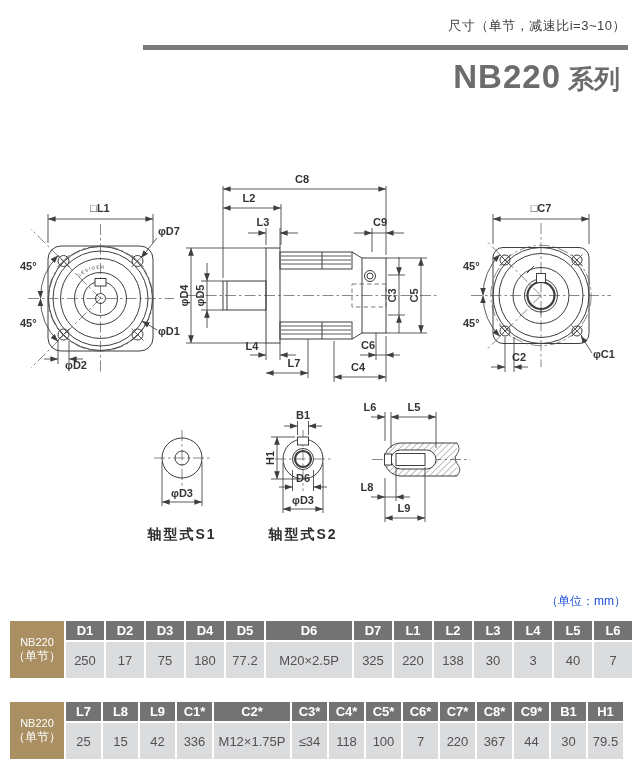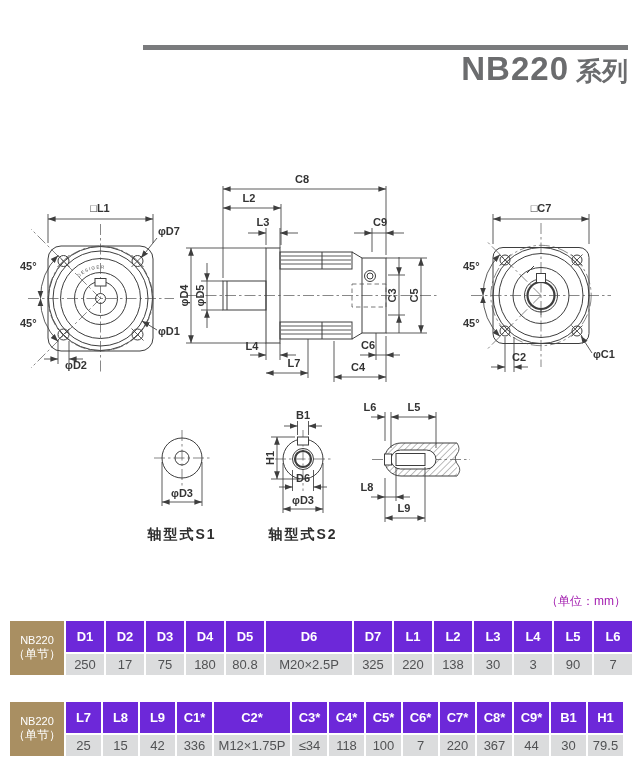--- a/index.html
+++ b/index.html
@@ -1,50 +1,51 @@
 <!DOCTYPE html>
 <html><head>
 <meta charset="utf-8">
 <style>
   html,body{margin:0;padding:0;background:#ffffff;}
   .page{position:relative;width:639px;height:761px;background:#fff;overflow:hidden;
         font-family:"Liberation Sans",sans-serif;}
   .size-note{position:absolute;top:17px;right:13px;font-size:13px;color:#3f4042;letter-spacing:.5px;}
   .rule{position:absolute;top:45px;left:143px;width:485px;height:5px;background:#7a7b7d;}
-  .title{position:absolute;top:52px;right:11px;margin:0;color:#6b6c6e;font-weight:bold;
+  .title{position:absolute;top:52px;right:11px;margin:8px;color:#6b6c6e;font-weight:bold;
          text-align:right;line-height:1;}
   .title .model{font-size:33px;letter-spacing:1px;}
   .title .series{font-size:26px;margin-left:7px;}
-  .unit-note{position:absolute;top:593px;right:13px;font-size:12px;color:#a21caf;}
+  .unit-note{position:absolute;top:593px;right:13px;font-size:12px;color:#1d4ed8;}
 
   svg.drawing{position:absolute;left:0;top:160px;}
   .dw{fill:none;stroke:#3e3e3e;stroke-width:1;}
   .dwf{fill:#ffffff;stroke:#3e3e3e;stroke-width:1;}
   .bold{stroke-width:2.2;}
   .cl{fill:none;stroke:#555;stroke-width:.7;stroke-dasharray:11 3 2.5 3;}
   .hid{fill:none;stroke:#555;stroke-width:.8;stroke-dasharray:4.5 3;}
   .dim{fill:none;stroke:#3e3e3e;stroke-width:.85;}
   text.lab{font-family:"Liberation Sans",sans-serif;font-size:11px;font-weight:bold;fill:#343434;}
   text.cjk{font-family:"Liberation Sans",sans-serif;font-size:14px;font-weight:bold;fill:#2e2e2e;letter-spacing:2px;}
   .wm{font-family:"Liberation Sans",sans-serif;font-size:4.6px;fill:#4a4a4a;letter-spacing:1.1px;}
 
   table.spec{position:absolute;left:8px;border-collapse:separate;border-spacing:2px;table-layout:fixed;}
   table.spec.t1{top:619px;}
   table.spec.t2{top:700px;}
   table.spec th,table.spec td{padding:0;text-align:center;vertical-align:middle;}
   td.lbl{background:#a98f62;color:#fff;font-size:11px;line-height:1.3;}
   td.lbl .sub{font-size:12px;}
-  th.h{background:#6d28d9;color:#fff;font-size:13px;font-weight:bold;height:31px;}
-  td.v{background:#dbdcdd;color:#515254;font-size:13px;height:21px;}
+  th.h{background:#737373;color:#fff;font-size:13px;font-weight:bold;height:19px;}
+  td.v{background:#dbdcdd;color:#515254;font-size:13px;height:36px;}
 </style>
 </head>
 <body>
 
 <div class="page">
 
+  <div class="size-note">尺寸（单节，减速比i=3~10）</div>
   <div class="rule"></div>
   <h1 class="title"><span class="model">NB220</span><span class="series">系列</span></h1>
 
   <svg class="drawing" width="639" height="400" viewBox="0 0 639 400">
     <defs>
       <marker id="ar" viewBox="0 0 8 8" refX="8" refY="4" markerWidth="9" markerHeight="9" orient="auto-start-reverse">
         <path d="M0 1 L8 4 L0 7 Z" fill="#3e3e3e"></path>
       </marker>
       <pattern id="hatch" width="4.5" height="4.5" patternUnits="userSpaceOnUse" patternTransform="rotate(45)">
         <line x1="0" y1="0" x2="0" y2="4.5" stroke="#5a5a5a" stroke-width="0.8"></line>
@@ -349,28 +350,28 @@
         <th class="h">L3</th>
         <th class="h">L4</th>
         <th class="h">L5</th>
         <th class="h">L6</th>
       </tr>
       <tr>
         <td class="v">250</td>
         <td class="v">17</td>
         <td class="v">75</td>
         <td class="v">180</td>
-        <td class="v">80.8</td>
+        <td class="v">77.2</td>
         <td class="v">M20×2.5P</td>
         <td class="v">325</td>
         <td class="v">220</td>
         <td class="v">138</td>
         <td class="v">30</td>
         <td class="v">3</td>
-        <td class="v">90</td>
+        <td class="v">40</td>
         <td class="v">7</td>
       </tr>
     </tbody>
   </table>
 
   <table class="spec t2">
     <colgroup>
       <col style="width:54px">
         <col style="width:35px">
         <col style="width:35px">

